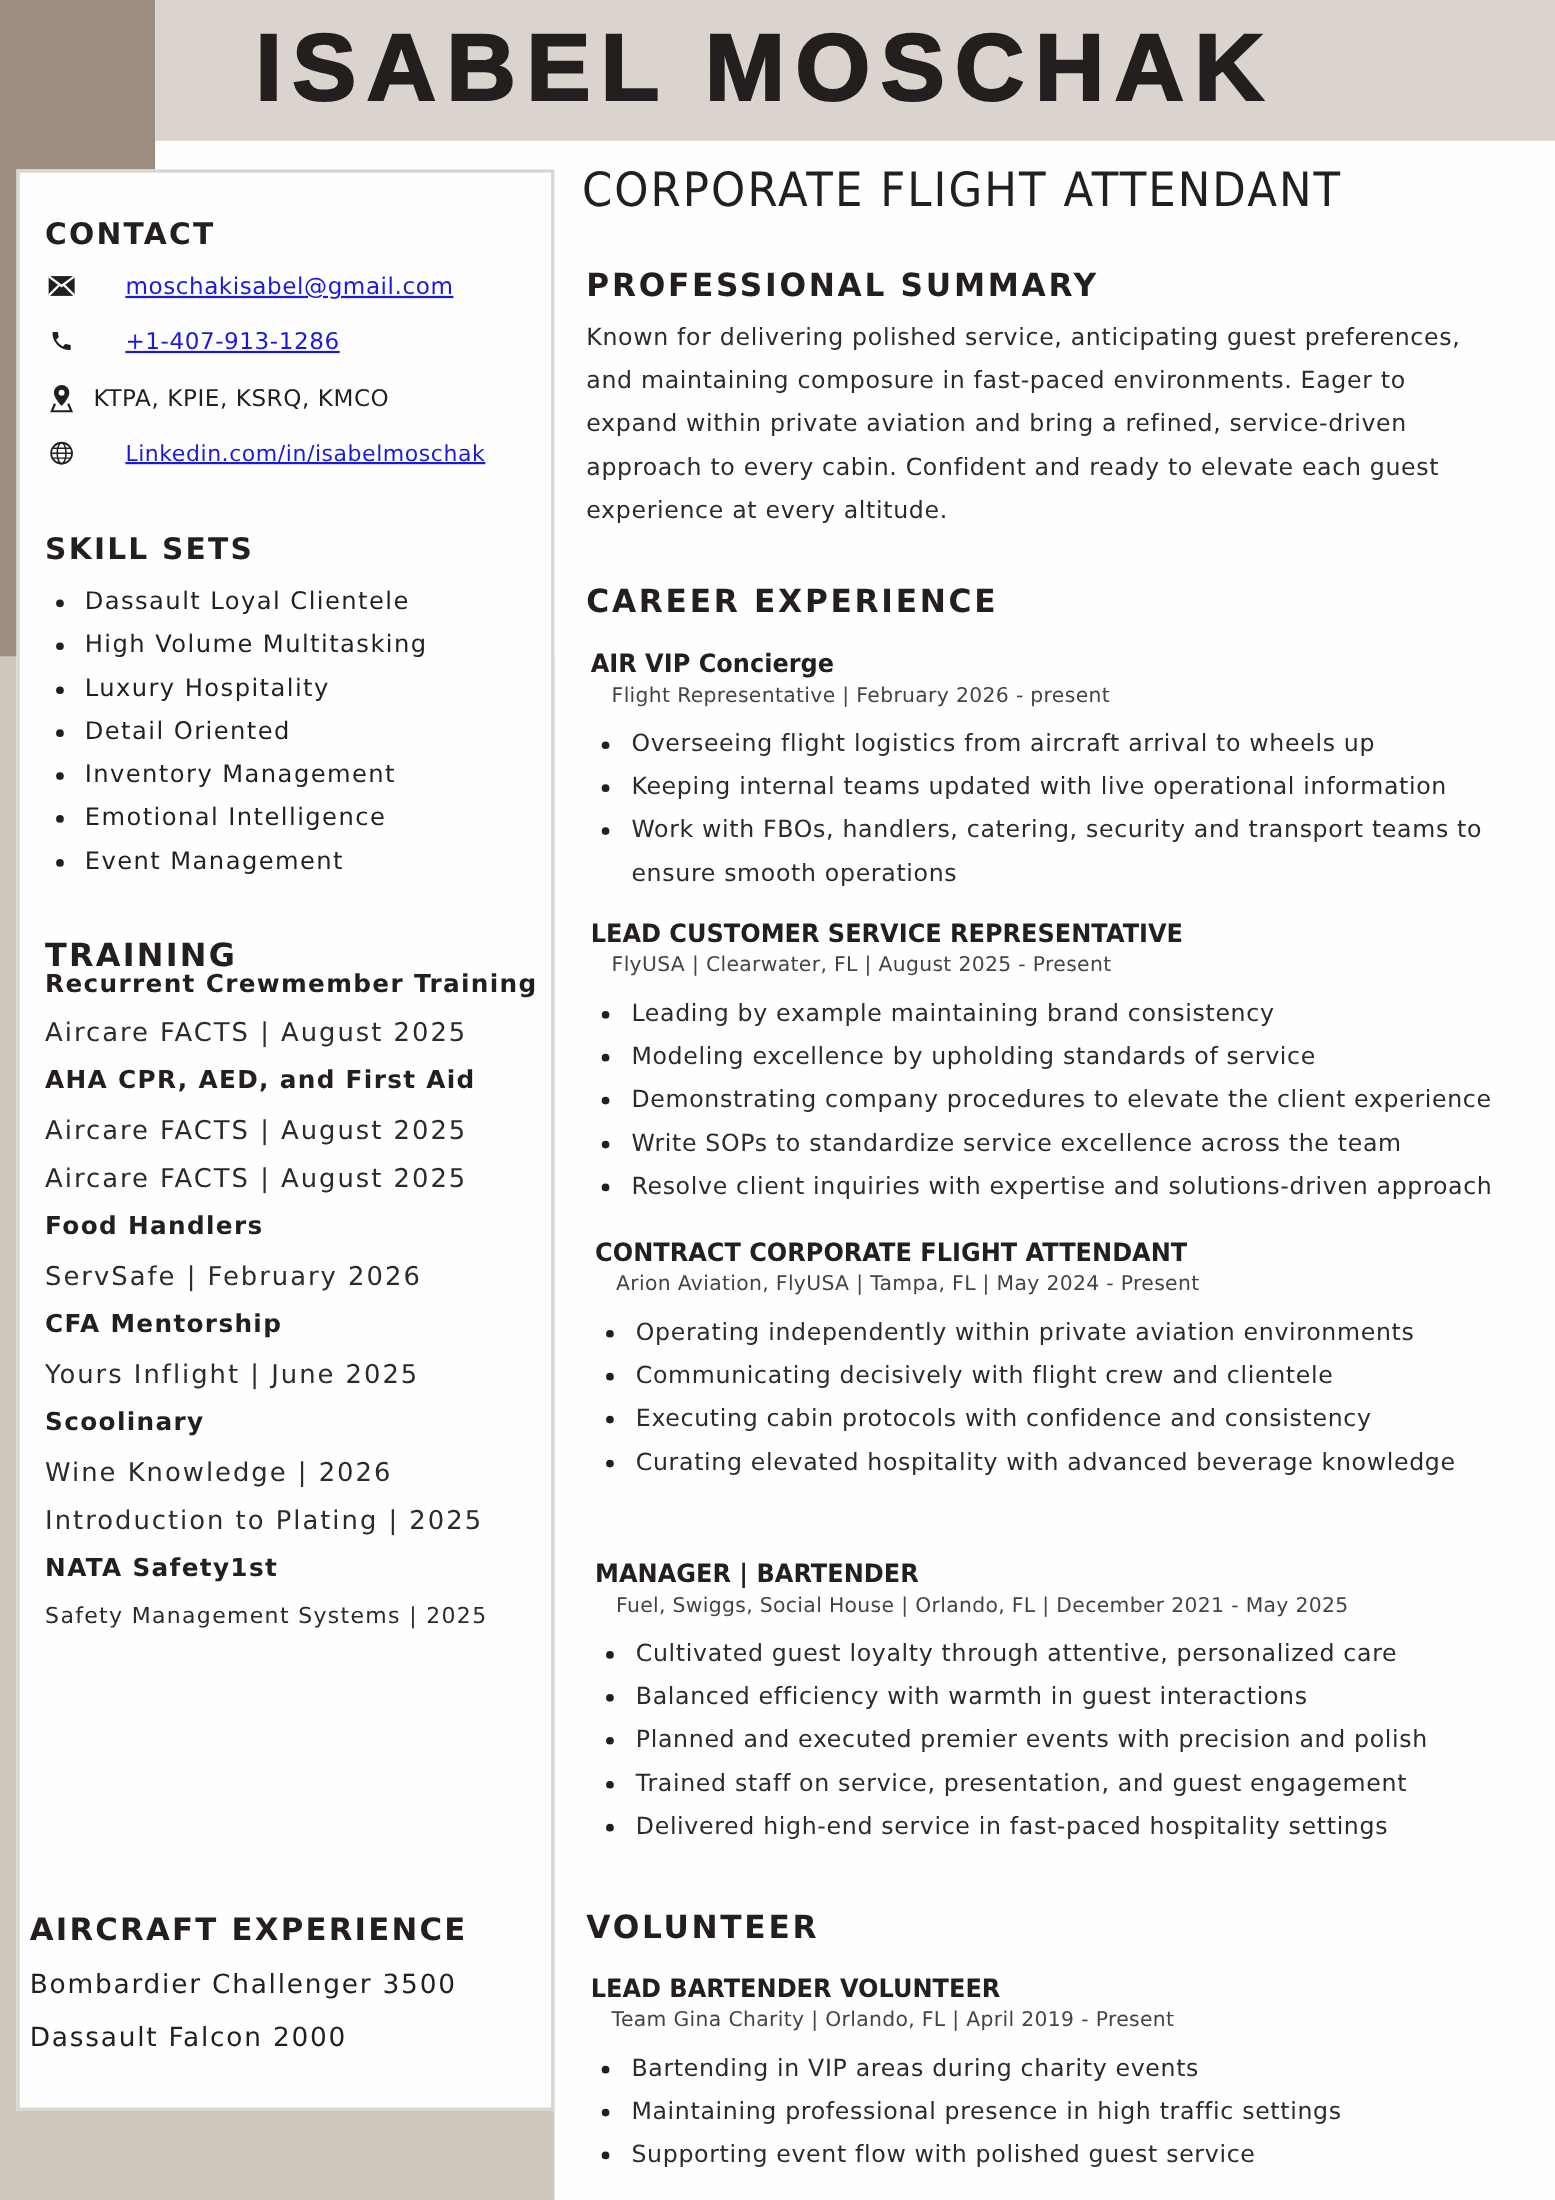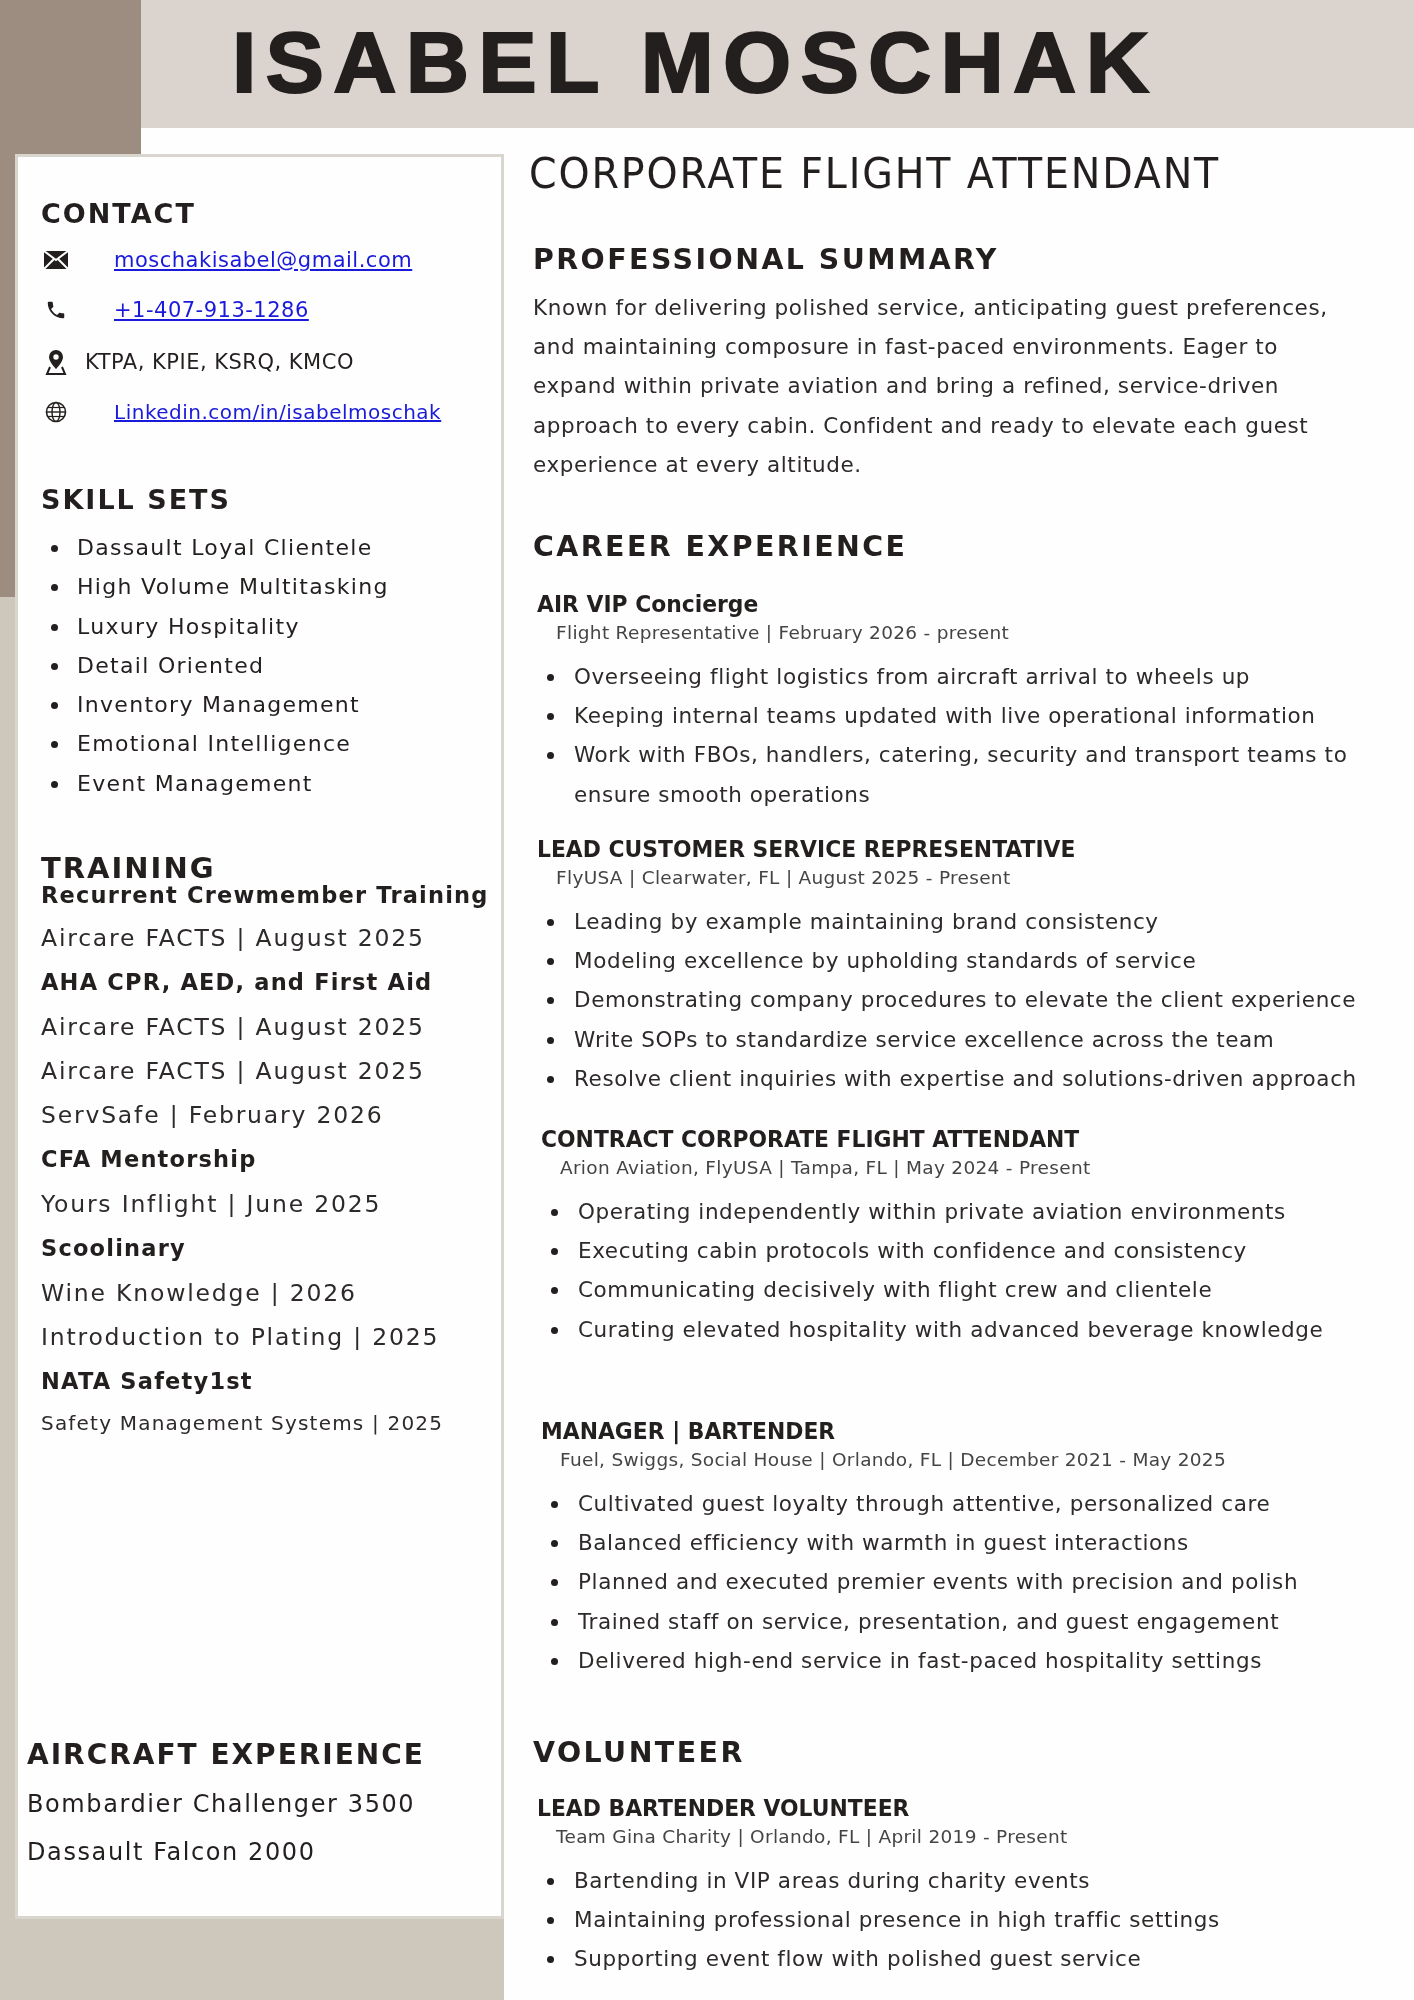--- a/index.html
+++ b/index.html
@@ -108,20 +108,21 @@
   <li>Event Management</li>
 </ul>
 
 <h2 class="side-h" style="left:41px;top:851px;font-size:29px;letter-spacing:2px;">TRAINING</h2>
 <div class="training">
   <div class="tr-title" style="line-height:30px;margin-bottom:6px;">Recurrent Crewmember Training</div>
   <div class="tr-sub">Aircare FACTS | August 2025</div>
   <div class="tr-title">AHA CPR, AED, and First Aid</div>
   <div class="tr-sub">Aircare FACTS | August 2025</div>
   <div class="tr-sub">Aircare FACTS | August 2025</div>
+  <div class="tr-title">Food Handlers</div>
   <div class="tr-sub">ServSafe | February 2026</div>
   <div class="tr-title">CFA Mentorship</div>
   <div class="tr-sub">Yours Inflight | June 2025</div>
   <div class="tr-title">Scoolinary</div>
   <div class="tr-sub">Wine Knowledge | 2026</div>
   <div class="tr-sub">Introduction to Plating | 2025</div>
   <div class="tr-title">NATA Safety1st</div>
   <div class="tr-sub small">Safety Management Systems | 2025</div>
 </div>
 
@@ -158,22 +159,22 @@
     <li>Write SOPs to standardize service excellence across the team</li>
     <li>Resolve client inquiries with expertise and solutions-driven approach</li>
   </ul>
 </section>
 
 <section class="job" style="top:1124px;left:541px;">
   <div class="jt">CONTRACT CORPORATE FLIGHT ATTENDANT</div>
   <div class="jm">Arion Aviation, FlyUSA | Tampa, FL | May 2024 - Present</div>
   <ul>
     <li>Operating independently within private aviation environments</li>
+    <li>Communicating decisively with flight crew and clientele</li>
     <li>Executing cabin protocols with confidence and consistency</li>
-    <li>Communicating decisively with flight crew and clientele</li>
     <li>Curating elevated hospitality with advanced beverage knowledge</li>
   </ul>
 </section>
 
 <section class="job" style="top:1416px;left:541px;">
   <div class="jt">MANAGER | BARTENDER</div>
   <div class="jm">Fuel, Swiggs, Social House  | Orlando, FL | December 2021 - May 2025</div>
   <ul>
     <li>Cultivated guest loyalty through attentive, personalized care</li>
     <li>Balanced efficiency with warmth in guest interactions</li>

